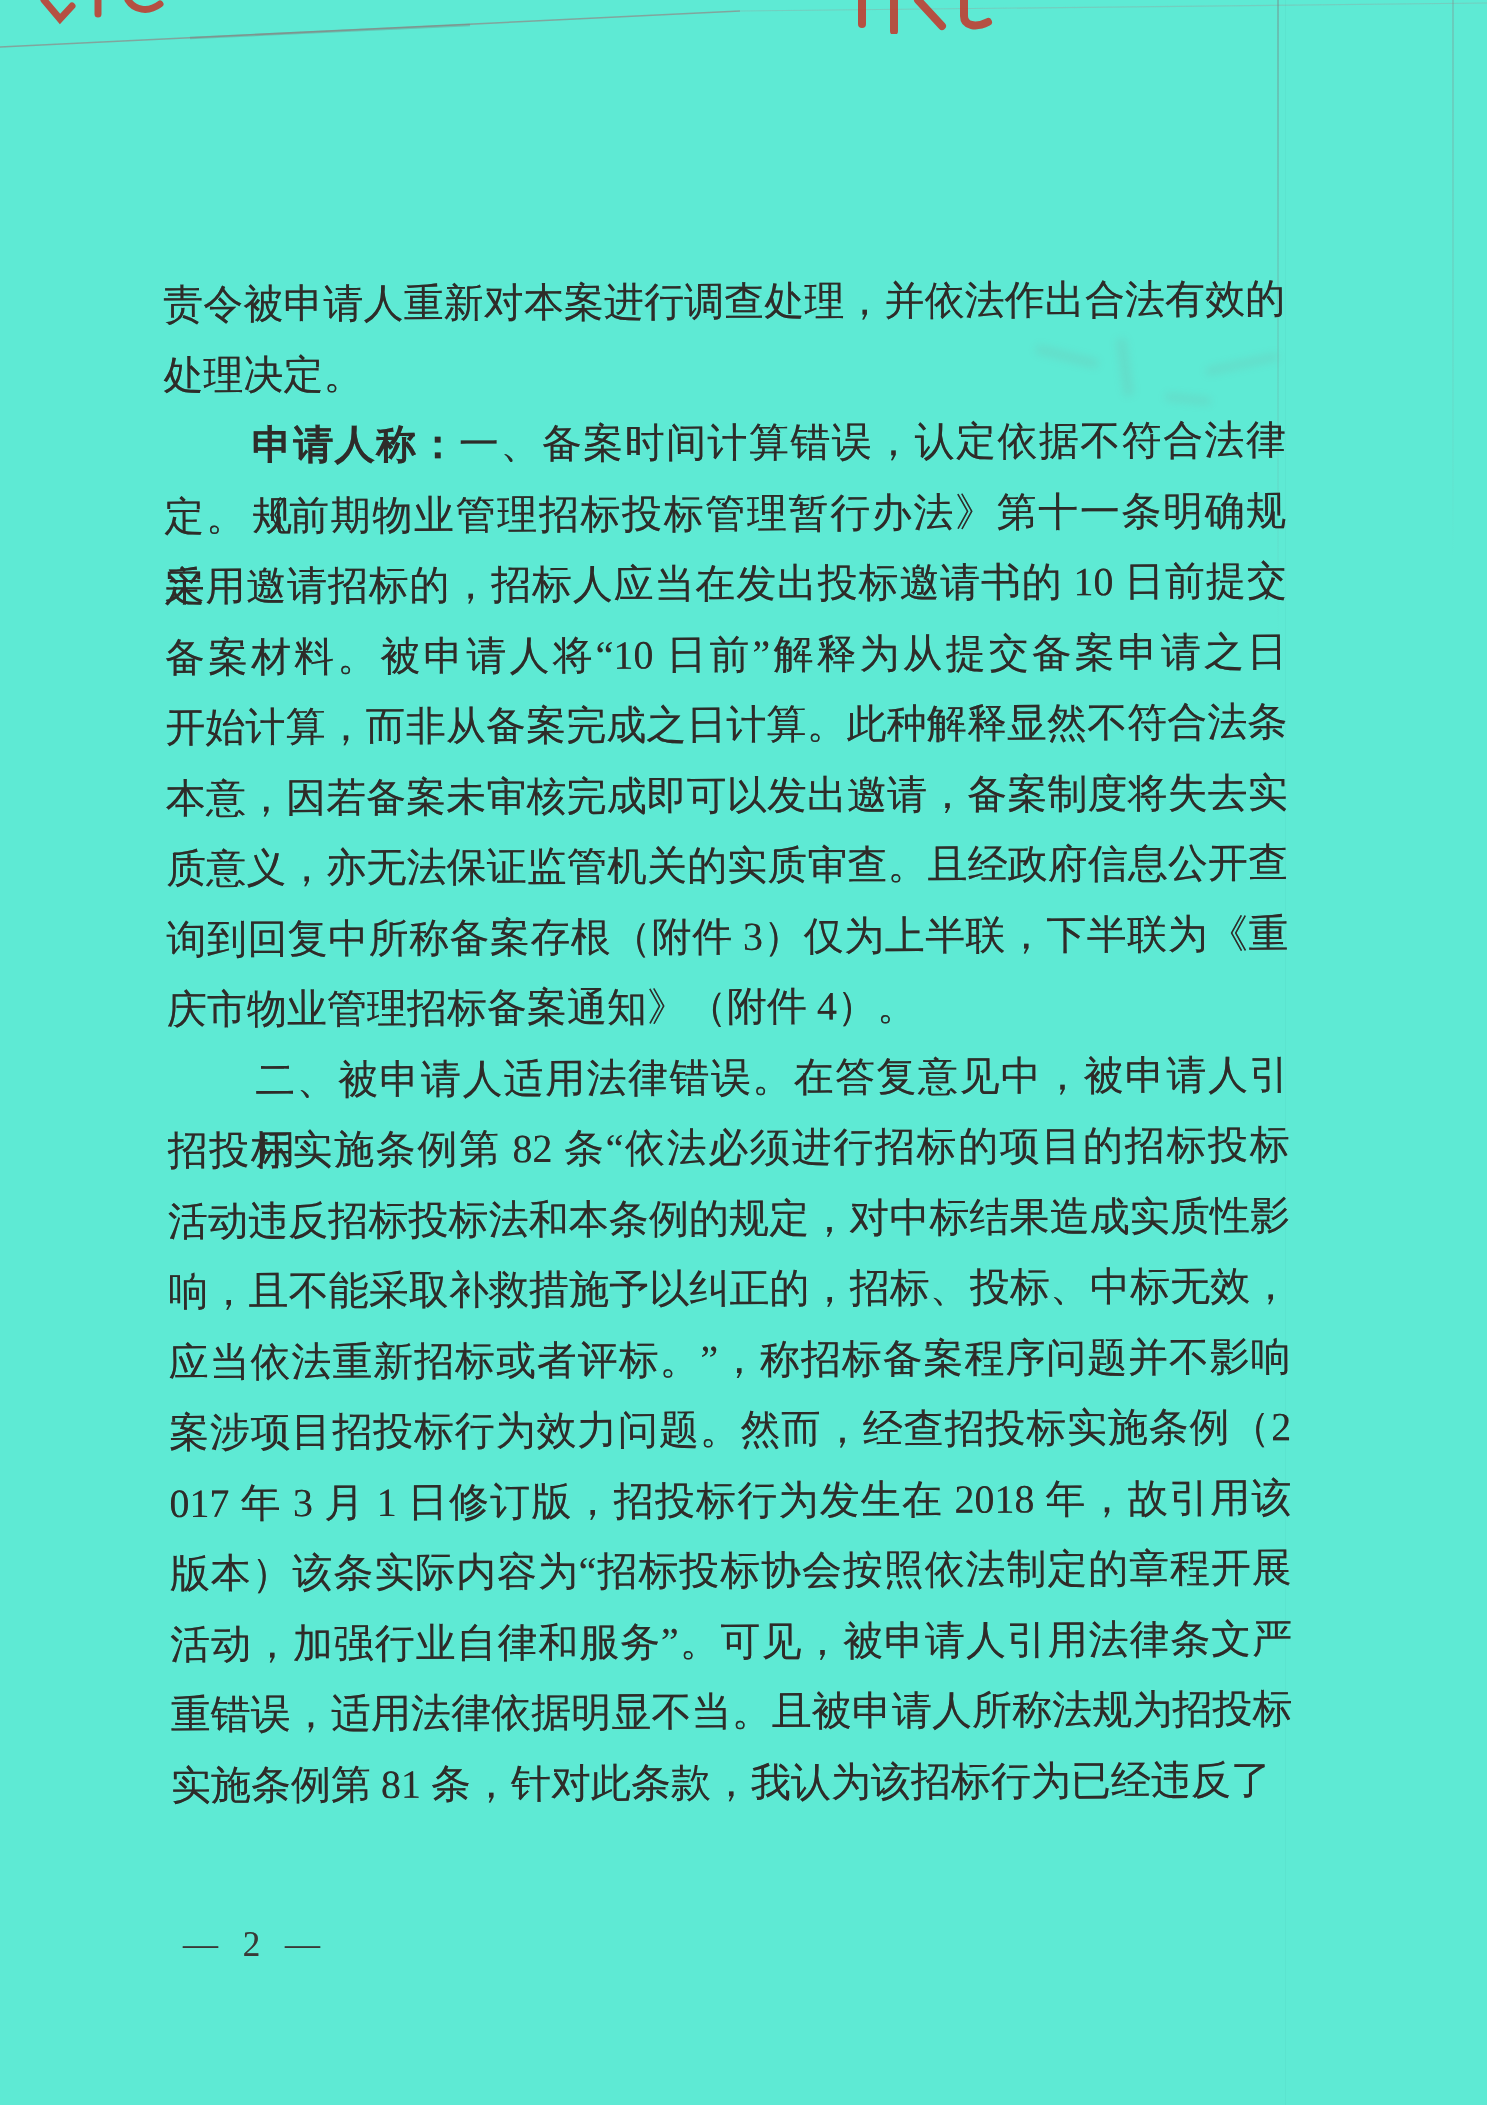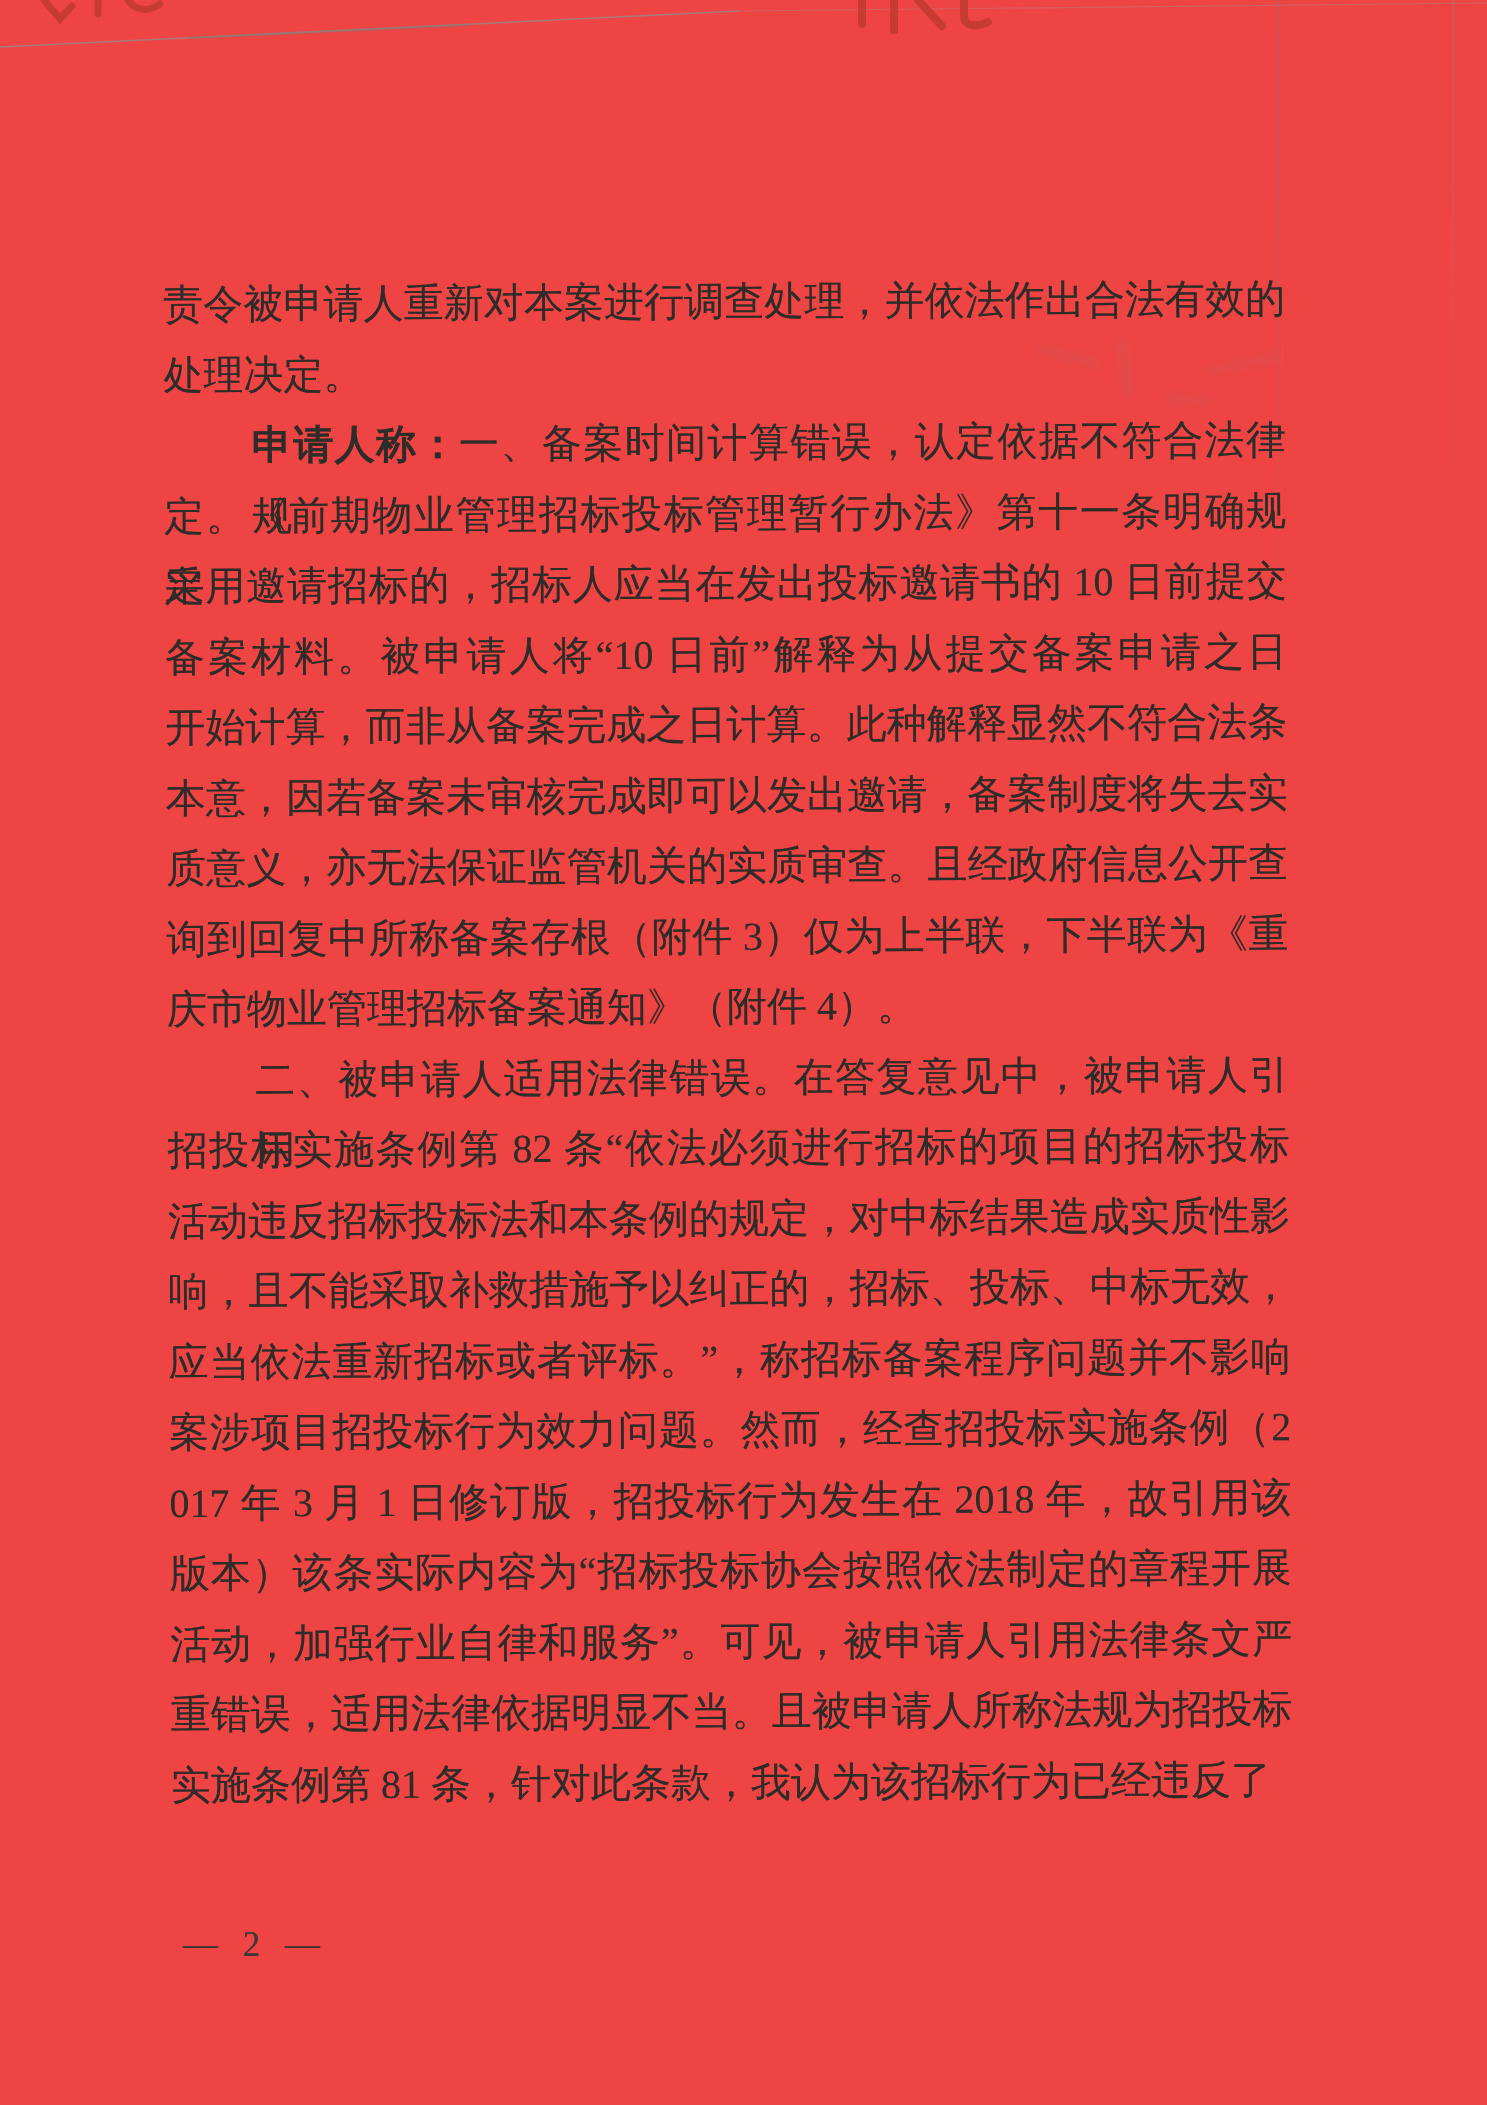--- a/index.html
+++ b/index.html
@@ -1,20 +1,20 @@
 <!DOCTYPE html>
 <html><head>
 <meta charset="utf-8">
 <style>
   html,body{margin:0;padding:0;background:#e9e9e7;}
   .page{
     position:relative;
     width:1487px;height:2105px;
     margin:0 auto;
-    background:#ef4444;
+    background:#5eead4;
     overflow:hidden;
     font-family:"Liberation Serif","DejaVu Serif",serif;
   }
   
   .scan-svg{position:absolute;left:0;top:0;width:1487px;height:80px;}
   
   .vline{position:absolute;top:0;width:2px;pointer-events:none;}
   .v1{left:1277px;height:640px;
       background:linear-gradient(to bottom,rgba(120,120,120,.38),rgba(120,120,120,.10) 70%,rgba(120,120,120,0));}
   .v2{left:1452px;height:560px;

